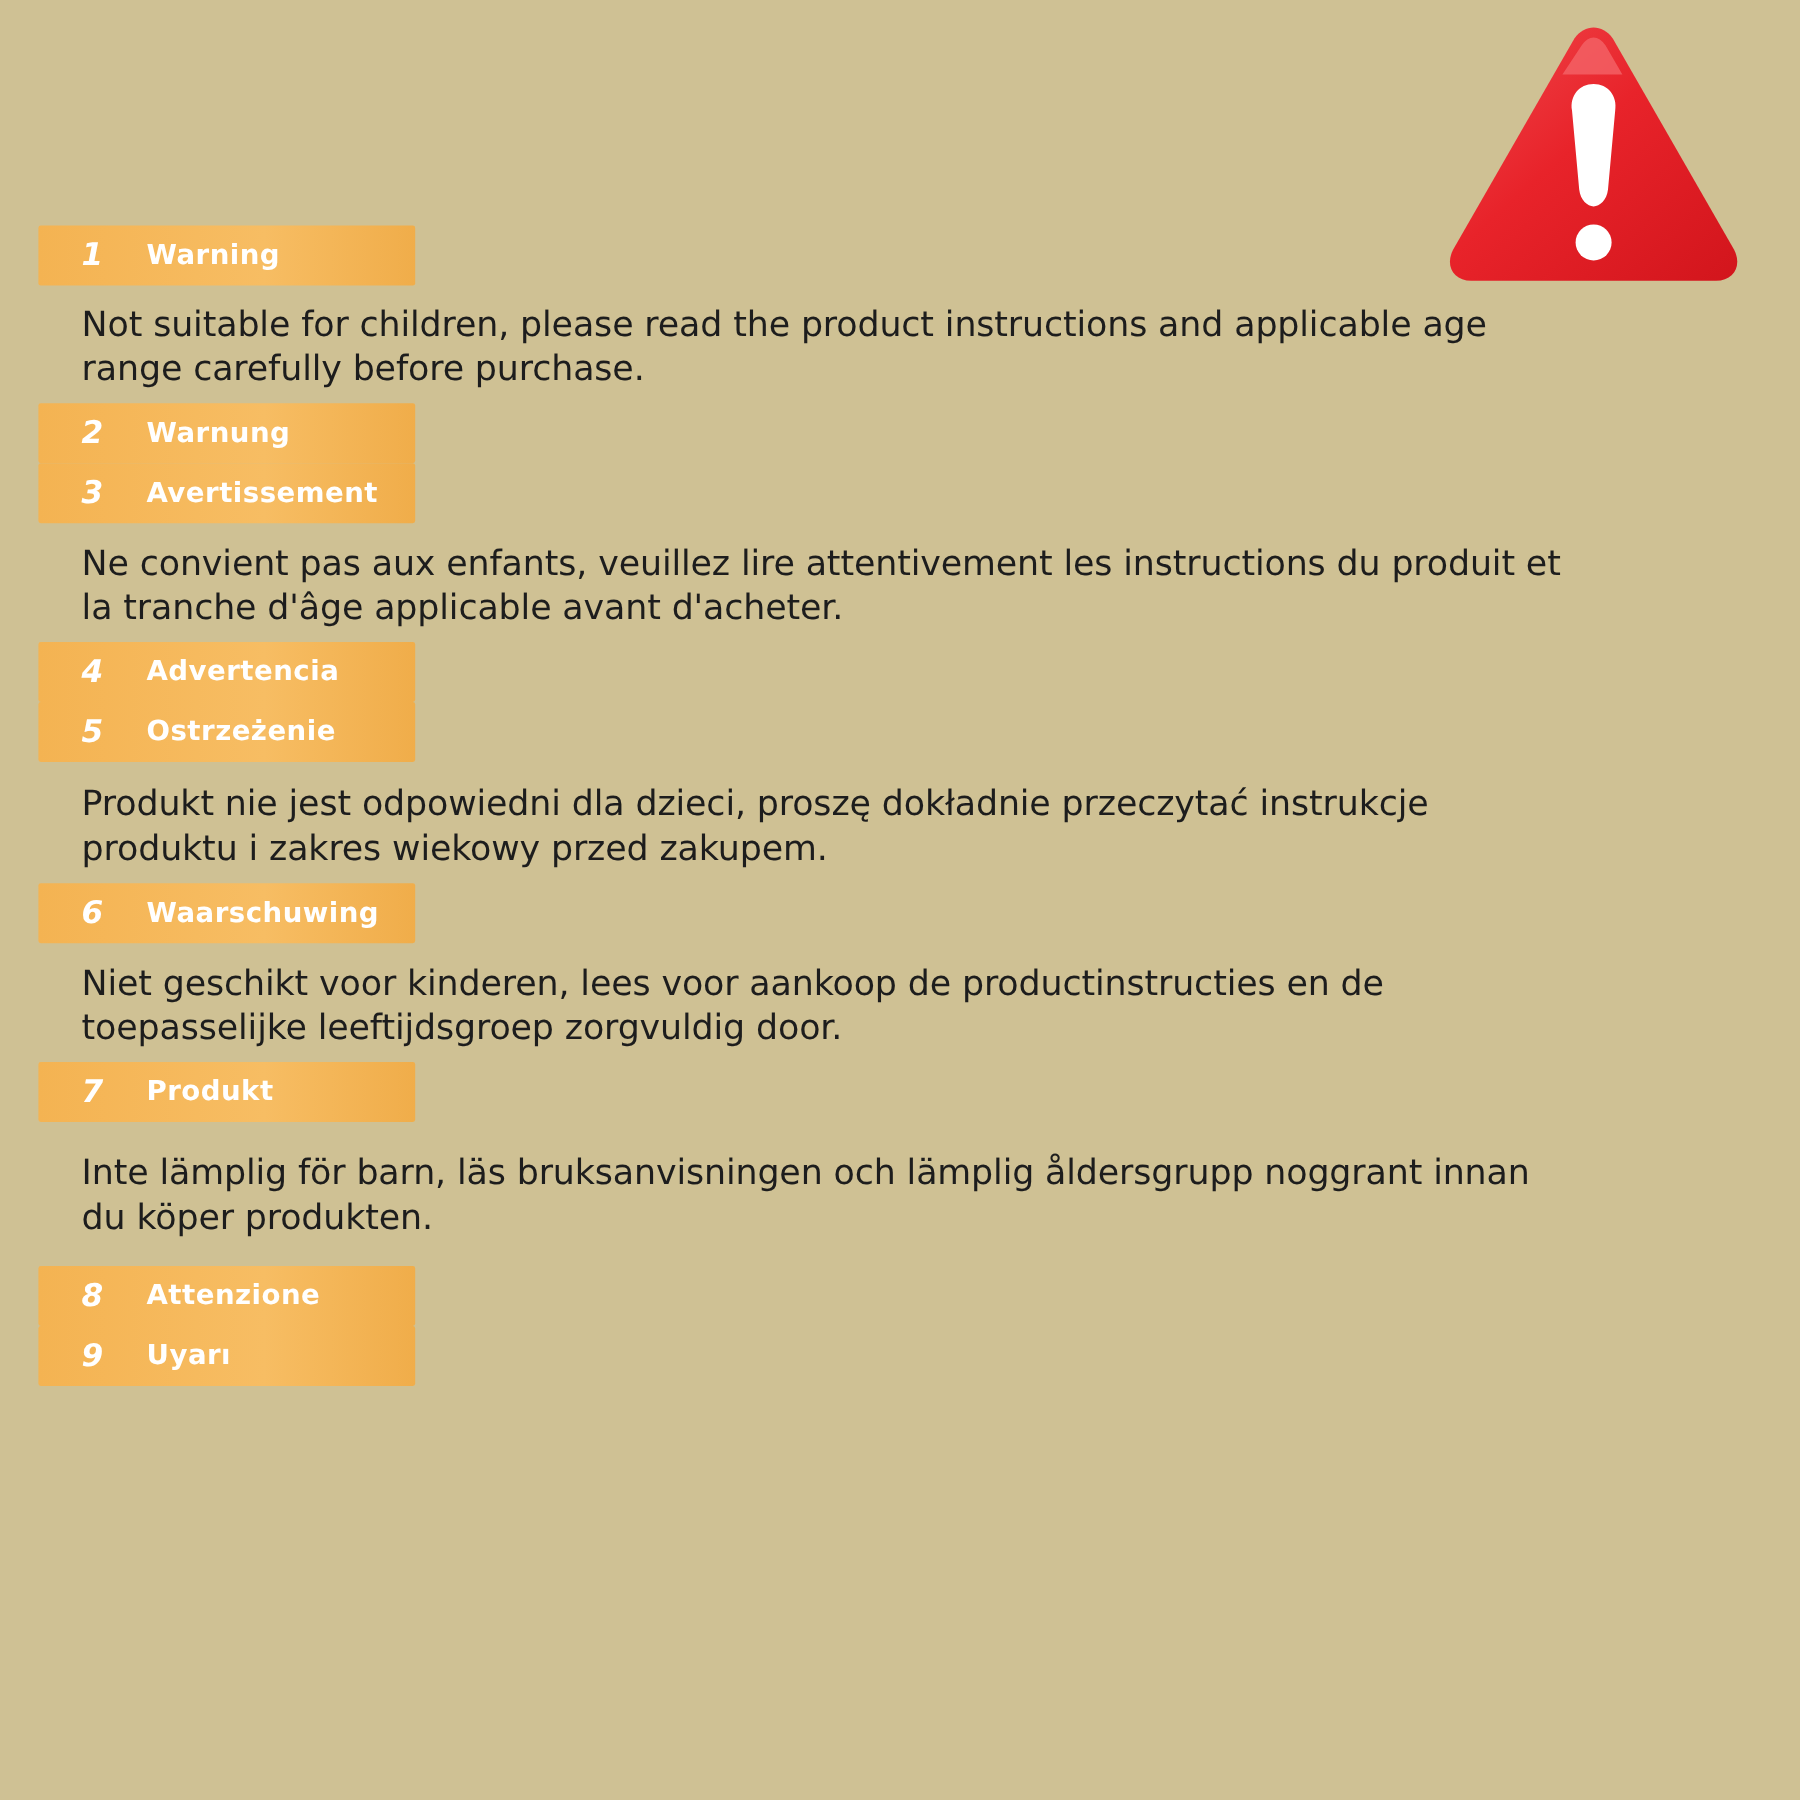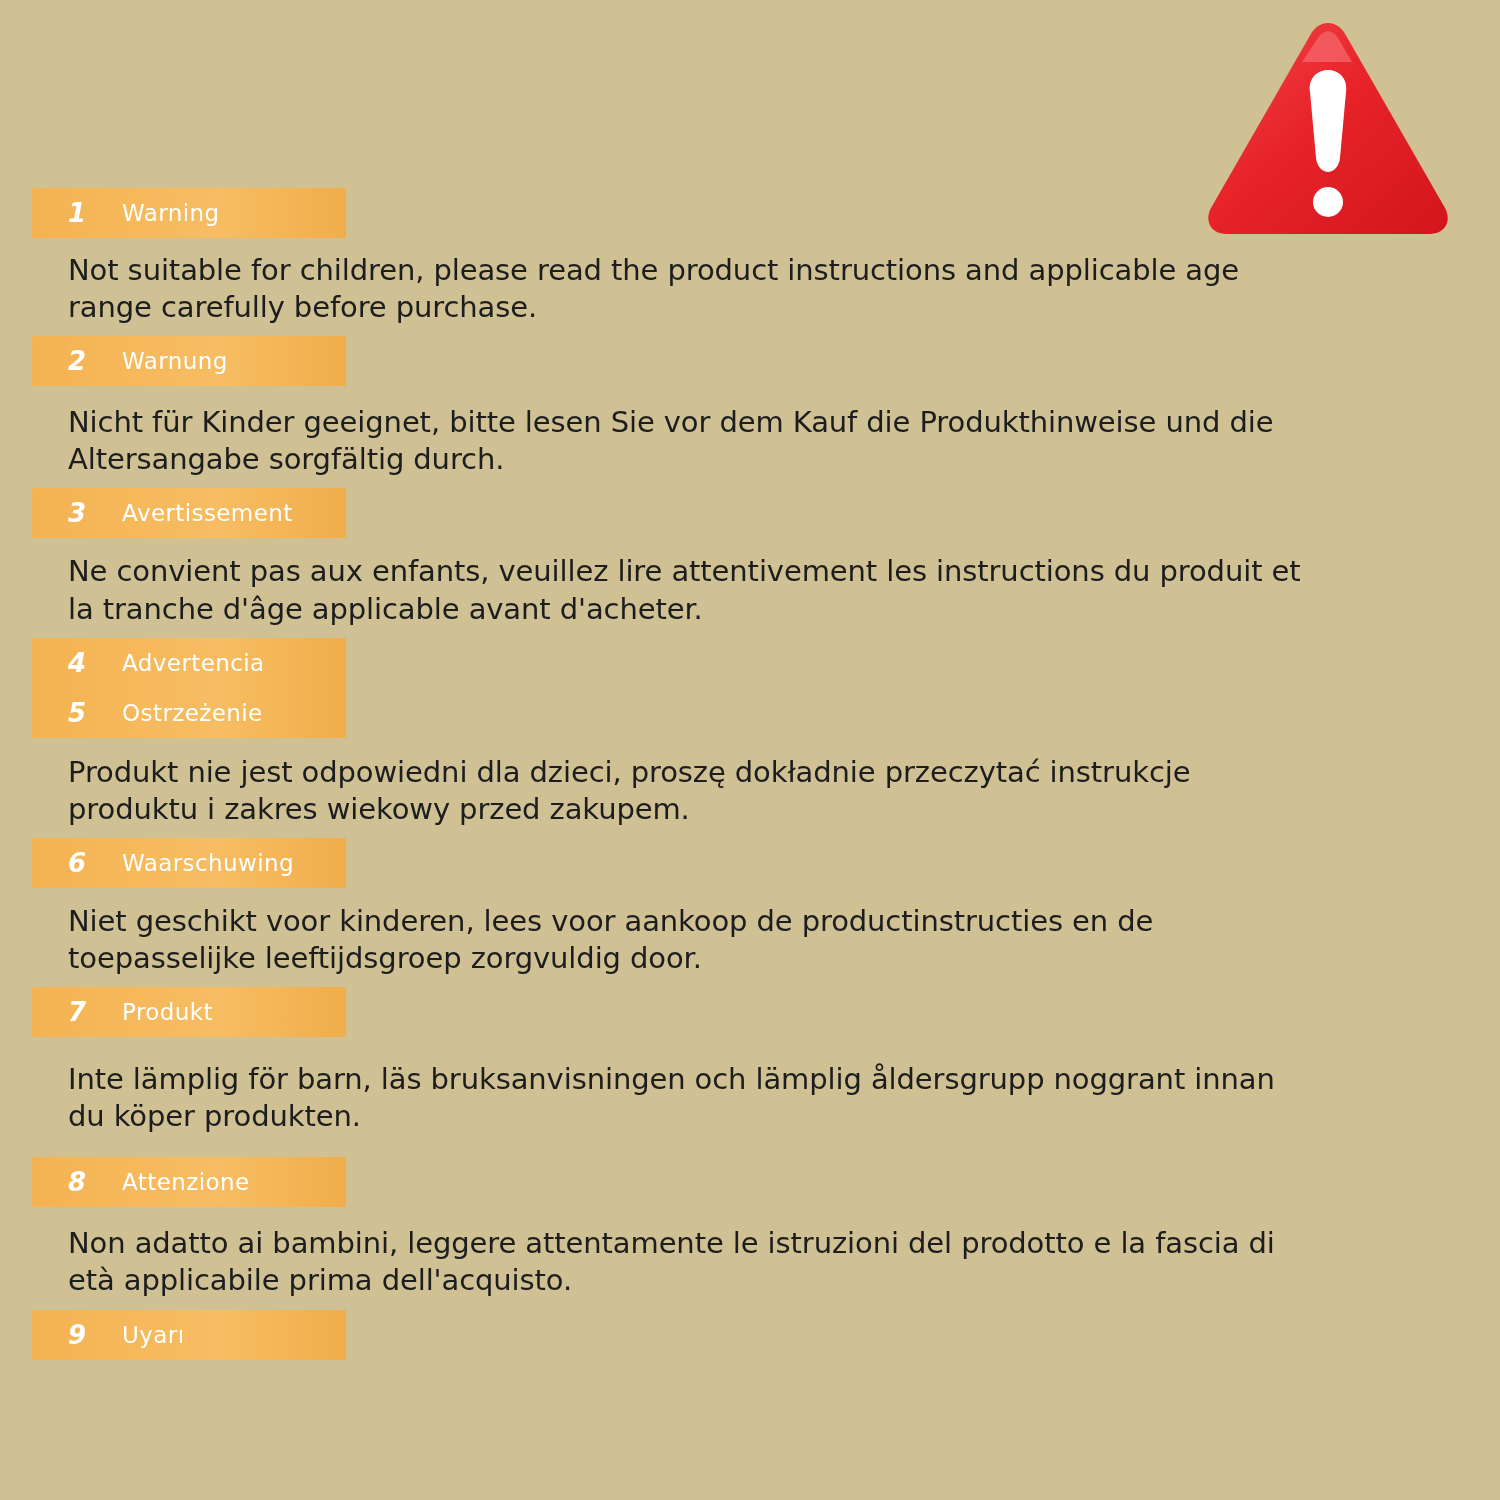--- a/index.html
+++ b/index.html
@@ -55,21 +55,21 @@
     font-style: italic;
     font-weight: bold;
     color: #ffffff;
     font-size: 26px;
     margin-right: 36px;
     letter-spacing: 0px;
   }
   .label .lang {
     color: #ffffff;
     font-size: 23px;
-    font-weight: normal;
+    font-weight: bold;
     letter-spacing: 0.4px;
   }
 
   .body-text {
     color: #1d1d1d;
     font-size: 29px;
     line-height: 1.28;
     padding: 16px 0 14px 36px;
     max-width: 1250px;
     letter-spacing: -0.1px;
@@ -115,21 +115,20 @@
         <span class="lang">Warning</span>
       </div>
       <div class="body-text">Not suitable for children, please read the product instructions and applicable age range carefully before purchase.</div>
     </div>
 
     <div class="block b2">
       <div class="label">
         <span class="num">2</span>
         <span class="lang">Warnung</span>
       </div>
-      <div class="body-text">Nicht für Kinder geeignet, bitte lesen Sie vor dem Kauf die Produkthinweise und die Altersangabe sorgfältig durch.</div>
     </div>
 
     <div class="block b3">
       <div class="label">
         <span class="num">3</span>
         <span class="lang">Avertissement</span>
       </div>
       <div class="body-text">Ne convient pas aux enfants, veuillez lire attentivement les instructions du produit et la tranche d'âge applicable avant d'acheter.</div>
     </div>
 
@@ -162,21 +161,20 @@
         <span class="lang">Produkt</span>
       </div>
       <div class="body-text">Inte lämplig för barn, läs bruksanvisningen och lämplig åldersgrupp noggrant innan du köper produkten.</div>
     </div>
 
     <div class="block b8">
       <div class="label">
         <span class="num">8</span>
         <span class="lang">Attenzione</span>
       </div>
-      <div class="body-text">Non adatto ai bambini, leggere attentamente le istruzioni del prodotto e la fascia di età applicabile prima dell'acquisto.</div>
     </div>
 
     <div class="block b9">
       <div class="label">
         <span class="num">9</span>
         <span class="lang">Uyarı</span>
       </div>
     </div>
 
   </div>

